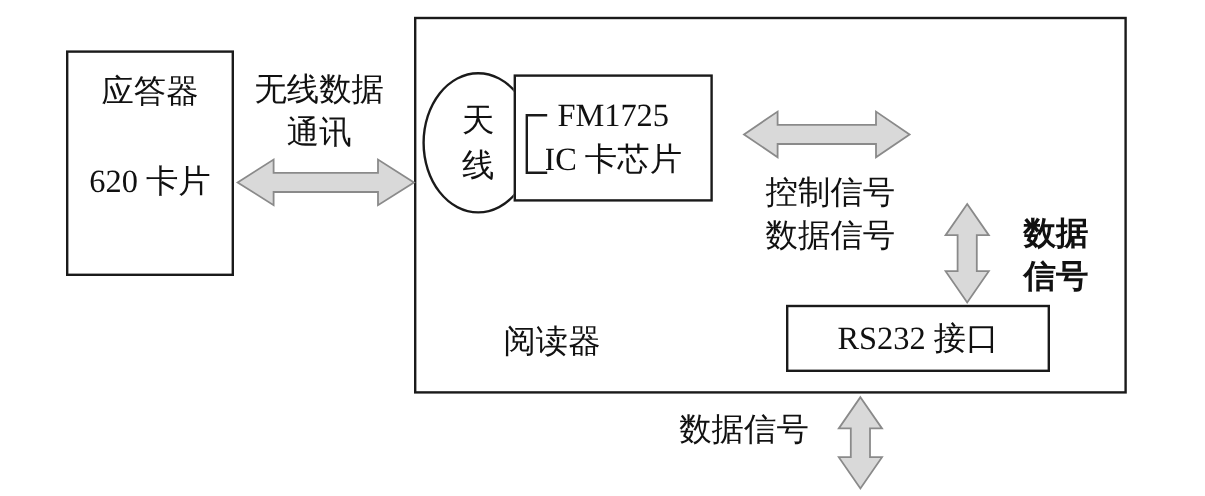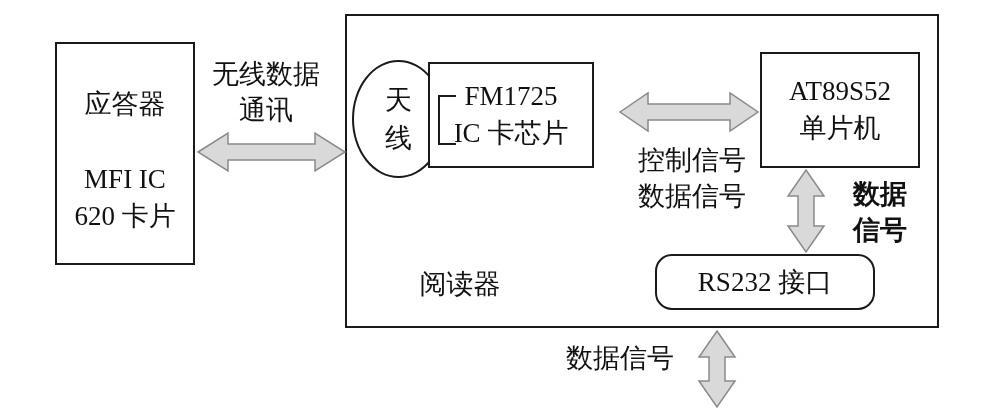--- a/index.html
+++ b/index.html
@@ -45,59 +45,54 @@
   .connector-fill { fill:#ffffff; stroke:none; }
   .connector-line { fill:none; stroke:var(--box-border,#1a1a1a); stroke-width:2; }
 </style>
 </head>
 <body>
 
 <div class="canvas">
 
   <div class="box outline-only" style="left:345px; top:14px; width:594px; height:314px;"></div>
 
-  <div class="box transponder-inner" style="left:55px; top:42px; width:140px; height:223px;justify-content:center;">
+  <div class="box transponder-inner" style="left:55px; top:42px; width:140px; height:188px;">
     <div>应答器</div>
     <div class="model-group">
-      <div>MFI IC</div>
       <div>620 卡片</div>
     </div>
   </div>
 
   <div class="label" style="left:197px; top:56px; width:138px;">
     <div>无线数据</div>
     <div>通讯</div>
   </div>
 
   <div class="box ellipse" style="left:352px; top:60px; width:93px; height:118px; line-height:38px;">
     <div>天</div>
     <div>线</div>
   </div>
 
   <div class="box" style="left:428px; top:62px; width:166px; height:106px;">
     <div>FM1725</div>
     <div>IC 卡芯片</div>
   </div>
 
-  <div class="box" style="left:760px; top:52px; width:160px; height:116px;">
-    <div>AT89S52</div>
-    <div>单片机</div>
-  </div>
 
   <div class="label" style="left:615px; top:142px; width:154px;font-family:Liberation Serif, serif;">
     <div>控制信号</div>
     <div>数据信号</div>
   </div>
 
   <div class="label" style="left:843px; top:176px; width:74px;font-weight:bold;">
     <div>数据</div>
     <div>信号</div>
   </div>
 
-  <div class="box" style="left:655px; top:254px; width:220px; height:56px;border-radius:17px;">
+  <div class="box" style="left:655px; top:254px; width:220px; height:56px;">
     <div>RS232 接口</div>
   </div>
 
   <div class="label" style="left:405px; top:266px; width:110px;">阅读器</div>
 
   <div class="label" style="left:545px; top:340px; width:150px;">数据信号</div>
 
   <svg class="overlay" viewBox="0 0 1004 413" xmlns="http://www.w3.org/2000/svg">
 
     <rect class="connector-fill" x="439" y="97" width="16" height="46"></rect>

